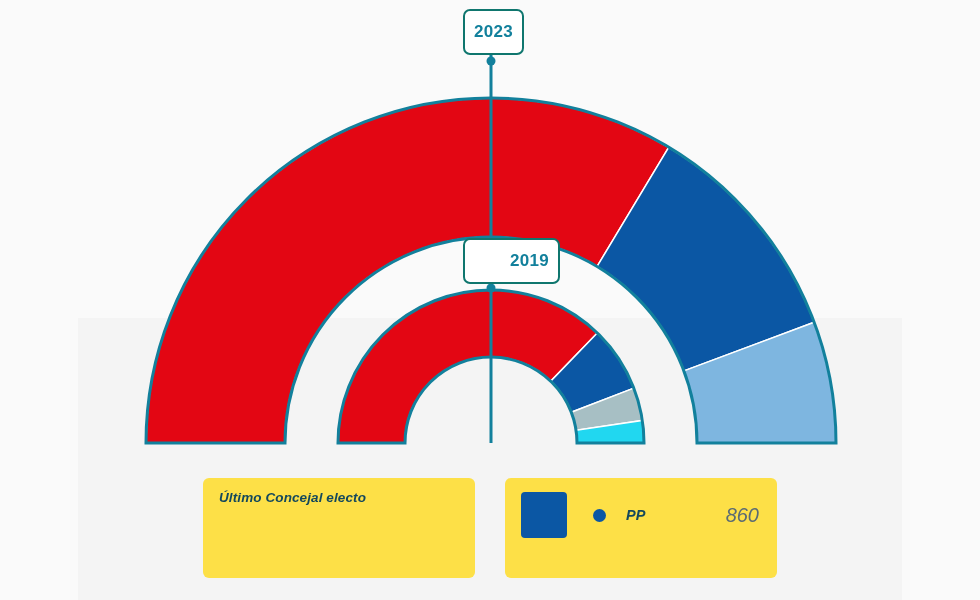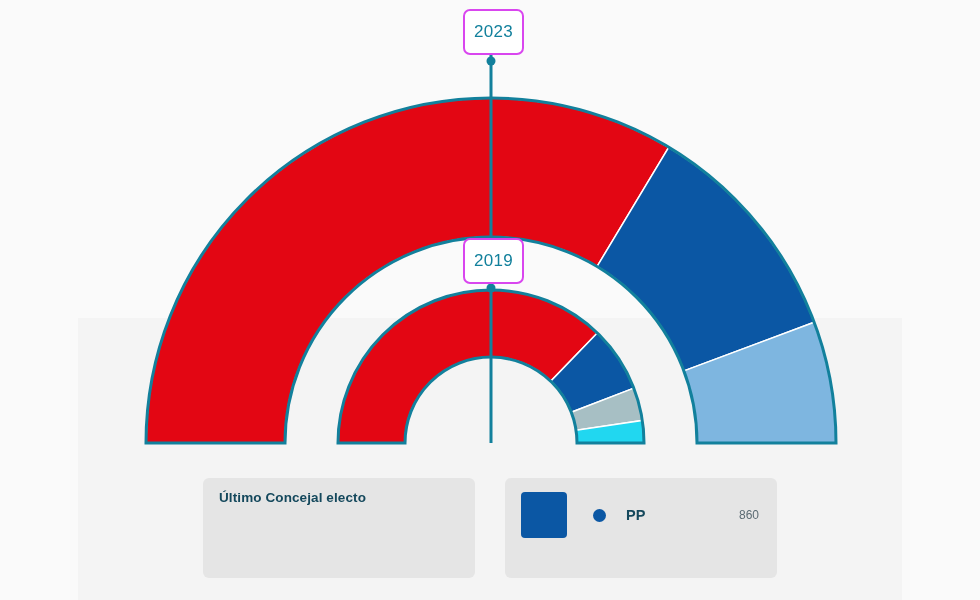--- a/index.html
+++ b/index.html
@@ -13,42 +13,43 @@
     position:absolute;left:78px;top:318px;width:824px;height:282px;
     background:#f4f4f4;
   }
   #chart-area{
     position:absolute;left:0;top:0;width:980px;height:470px;
   }
   #chart-svg{display:block;}
 
   .year-box{
     position:absolute;
-    border:2px solid #d946ef;
+    border:2px solid #0f766e;
     background:#ffffff;
     border-radius:7px;
     display:flex;align-items:center;justify-content:center;
     color:#12809c;
-    font-weight:normal;
+    font-weight:bold;
     font-size:17px;
     letter-spacing:0.3px;
   }
   #year-2023{left:463px;top:9px;width:57px;height:42px;}
-  #year-2019{left:463px;top:238px;width:57px;height:42px;}
+  #year-2019{left:463px;top:238px;width:57px;height:42px;padding-left:36px;}
 
   #legend-row{
     position:absolute;left:0;top:478px;width:980px;
     display:flex;justify-content:center;gap:30px;
   }
   .legend-card{
     width:272px;height:100px;
-    background:#e5e5e5;
+    background:#fde047;
     border-radius:6px;
     padding:12px 16px 0 16px;
     box-sizing:border-box;
+    font-style:italic;
   }
   .legend-title{
     color:#14485c;
     font-size:13.5px;
     font-weight:bold;
     margin:0 0 8px 0;
     letter-spacing:0.1px;
   }
   .legend-row-inner{
     display:flex;align-items:center;height:50px;
@@ -62,21 +63,21 @@
   .legend-party{
     margin-left:20px;
     color:#14485c;
     font-size:14.5px;
     font-weight:bold;
     letter-spacing:0.2px;
   }
   .legend-votes{
     margin-left:auto;
     color:#5b6b73;
-    font-size:12px;
+    font-size:20px;
     padding-right:2px;
   }
 </style>
 </head>
 <body>
 
 <div id="panel-bg"></div>
 
 <div id="chart-area">
   <svg id="chart-svg" width="980" height="470" viewBox="0 0 980 470">

